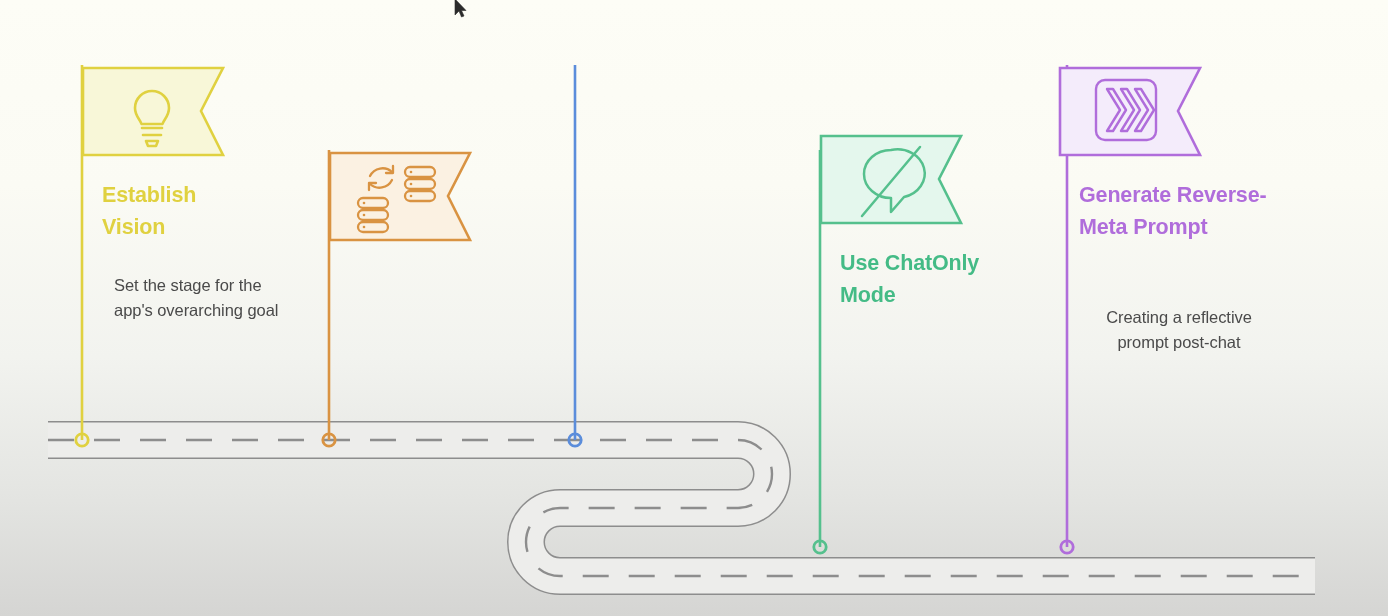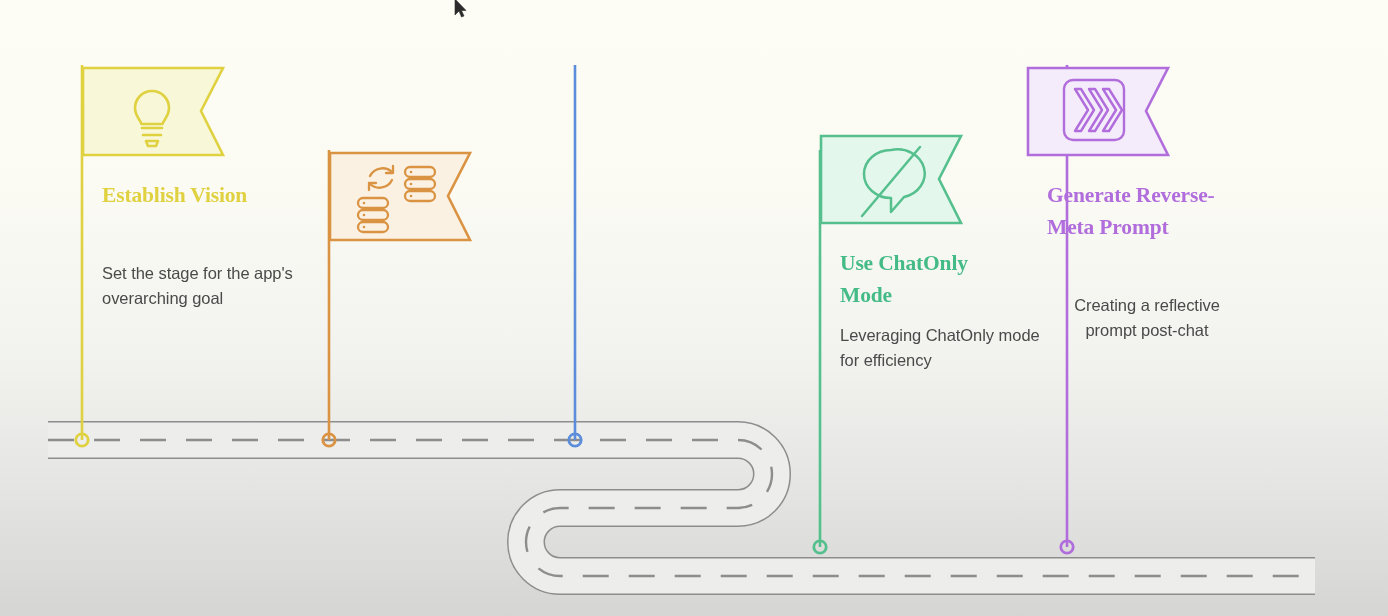--- a/index.html
+++ b/index.html
@@ -52,25 +52,25 @@
     font-size: 21.5px;
     line-height: 1.51;
     letter-spacing: -0.15px;
     margin: 0;
     padding: 0;
   }
   .ms-desc {
     font-size: 16.5px;
     line-height: 1.53;
     color: #4a4a4a;
-    margin: 0;
+    margin: 12px;
     padding: 0;
     letter-spacing: -0.05px;
   }
-  .title-wrap { position: absolute; font-family: Liberation Serif, serif; }
+  .title-wrap { position: absolute; }
   .desc-wrap { position: absolute; }
   #cursor {
     position: absolute;
     pointer-events: none;
   }
 </style>
 </head>
 <body>
 
 <div id="stage">
@@ -173,26 +173,23 @@
         <path d="M 8,3 L 148,3 L 126,46 L 148,90 L 8,90 Z" fill="#e4f7ed" stroke="#55c08d" stroke-width="2.6" stroke-linejoin="miter"></path>
         <g fill="none" stroke="#55c08d" stroke-width="2.5" stroke-linecap="round" stroke-linejoin="round">
           <path d="M 78,17 a 27,24 0 1 0 0,48 l 0,14 l 13,-15 a 27,24 0 0 0 -13,-47 z"></path>
           <line x1="49" y1="83" x2="107" y2="14"></line>
         </g>
       </svg>
     </div>
     <div class="title-wrap" style="left:27px; top:114px; width:180px;">
       <div class="ms-title" style="color:#44bb86;">Use ChatOnly Mode</div>
     </div>
-    <div class="desc-wrap" style="left:27px; top:190px; width:200px;">
-      <div class="ms-desc">Leveraging ChatOnly mode for efficiency</div>
-    </div>
-  </div>
-
-  <div class="milestone" style="left:1020px; top:65px;">
+  </div>
+
+  <div class="milestone" style="left:1052px; top:65px;">
     <div class="flag">
       <svg class="flag-svg" width="152" height="96" viewBox="0 0 152 96">
         <path d="M 8,3 L 148,3 L 126,46 L 148,90 L 8,90 Z" fill="#f4ecfb" stroke="#b06ddb" stroke-width="2.6" stroke-linejoin="miter"></path>
         <g fill="none" stroke="#b06ddb" stroke-width="2.4" stroke-linecap="round" stroke-linejoin="round">
           <rect x="44" y="15" width="60" height="60" rx="9"></rect>
           <path d="M 55,24 l 13,21 l -13,21 l 6,0 l 13,-21 l -13,-21 z"></path>
           <path d="M 69,24 l 13,21 l -13,21 l 6,0 l 13,-21 l -13,-21 z"></path>
           <path d="M 83,24 l 13,21 l -13,21 l 6,0 l 13,-21 l -13,-21 z"></path>
         </g>
       </svg>

